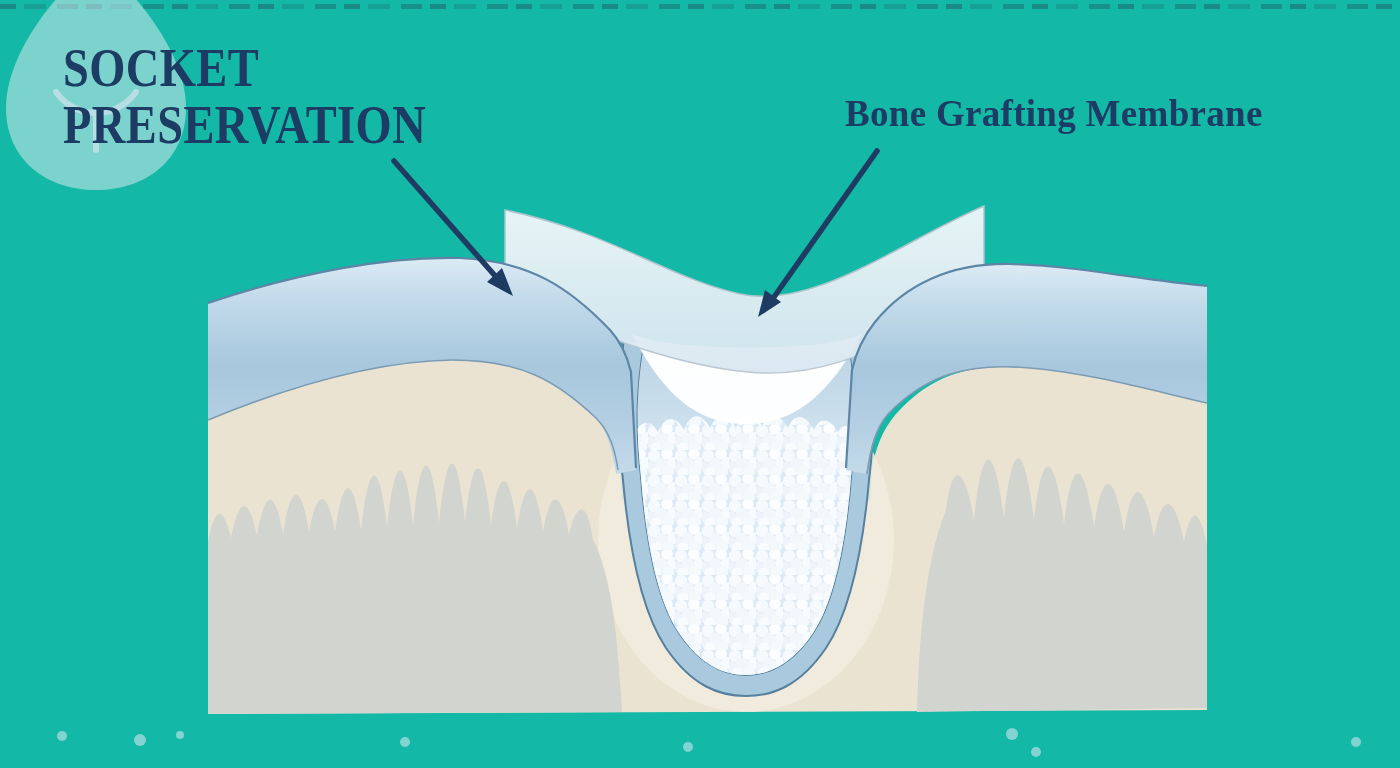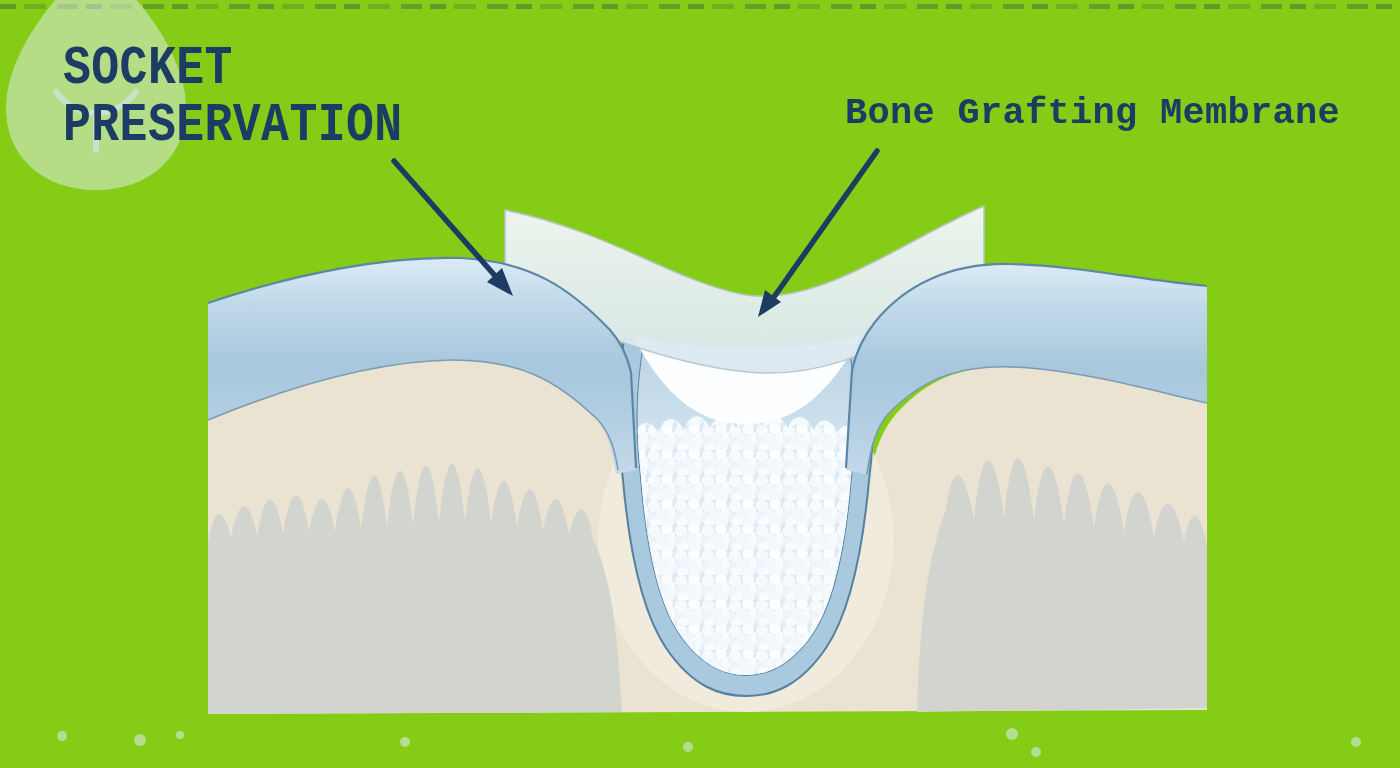--- a/index.html
+++ b/index.html
@@ -1,18 +1,18 @@
 <!DOCTYPE html>
 <html><head>
 <meta charset="utf-8">
 <style>
   html,body{margin:0;padding:0;background:#ffffff;}
   .stage{
     position:relative;width:1400px;height:768px;overflow:hidden;
-    background:#84cc16;font-family:Liberation Mono, monospace;
+    background:#14b8a6;font-family:Liberation Serif, serif;
   }
   .top-noise{
     position:absolute;left:0;top:4px;width:100%;height:5px;opacity:.55;
     background:repeating-linear-gradient(90deg,
       rgba(35,55,75,.65) 0 16px, rgba(35,55,75,0) 16px 24px,
       rgba(35,55,75,.35) 24px 46px, rgba(35,55,75,0) 46px 57px,
       rgba(35,55,75,.55) 57px 78px, rgba(35,55,75,0) 78px 86px);
   }
   .title{
     position:absolute;left:63px;top:40px;margin:0;

